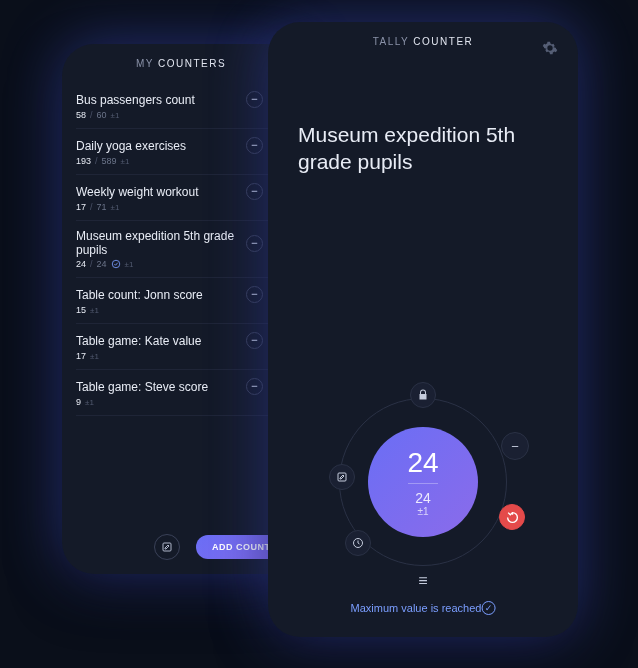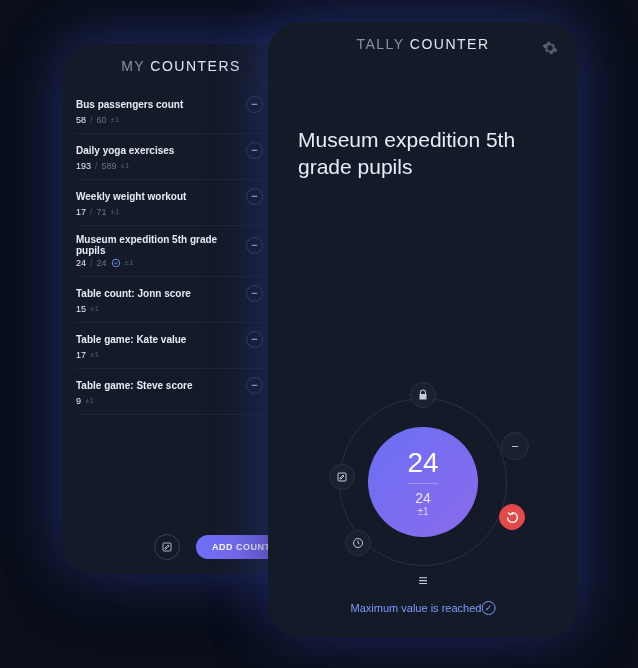--- a/index.html
+++ b/index.html
@@ -1,30 +1,30 @@
 <!DOCTYPE html>
 <html><head>
 <meta charset="utf-8">
 <style>
 *{margin:0;padding:0;box-sizing:border-box;font-family:-apple-system,BlinkMacSystemFont,sans-serif}
 body{background:#0a0f1a;width:638px;height:668px;position:relative;overflow:hidden}
 .phone{position:absolute;border-radius:32px;background:#141a28;box-shadow:0 0 60px rgba(80,100,255,0.4),0 20px 50px rgba(0,0,0,0.5)}
 .phone-left{left:62px;top:44px;width:238px;height:530px}
 .phone-right{left:268px;top:22px;width:310px;height:615px}
 .header{display:flex;align-items:center;justify-content:center;padding:14px 16px;position:relative}
-.header-title{font-size:14px;letter-spacing:1.5px;color:#8a92a8}
+.header-title{font-size:10px;letter-spacing:1.5px;color:#8a92a8}
 .header-title .accent{color:#e2e6f0}
 .gear{position:absolute;right:14px;top:14px;color:#555e75;cursor:pointer}
 .gear svg{width:16px;height:16px}
 .phone-right .gear{right:20px;top:18px}
 .counter-list{padding:0 14px}
 .counter-row{border-bottom:1px solid #1f2537;padding:8px 0}
 .row-top{display:flex;align-items:center;justify-content:space-between}
-.row-title{font-size:10px;color:#e8ecf5;font-weight:700}
-.row-sub{font-size:9px;color:#6b7489;margin-top:2px;display:flex;align-items:flex-start;gap:4px}
+.row-title{font-size:12px;color:#e8ecf5;font-weight:400}
+.row-sub{font-size:9px;color:#6b7489;margin-top:2px;display:flex;align-items:flex-end;gap:4px}
 .row-btns{display:flex;gap:6px;align-items:center}
 .circ-btn{width:17px;height:17px;border-radius:50%;display:flex;align-items:center;justify-content:center;cursor:pointer;font-size:12px;font-weight:bold}
 .circ-minus{border:1px solid #3a4158;color:#aeb5c8;background:transparent;font-size:11px;line-height:1}
 .circ-plus{background:linear-gradient(135deg,#6a6ef5,#8b6bea);color:#fff;line-height:1}
 .bottom-bar{position:absolute;bottom:14px;left:0;right:0;display:flex;align-items:center;justify-content:flex-end;gap:16px}
 .edit-circ{width:26px;height:26px;border-radius:50%;border:1px solid #3a4158;display:flex;align-items:center;justify-content:center;cursor:pointer}
 .edit-circ svg{width:12px;height:12px;stroke:#aeb5c8}
 .add-btn{background:linear-gradient(135deg,#6a6ef5,#8b6bea);color:#fff;font-size:9px;font-weight:600;letter-spacing:0.5px;padding:7px 16px;border-radius:16px;cursor:pointer}
 .detail-title{padding:60px 30px 0;font-size:21px;color:#e8ecf5;font-weight:400;line-height:1.3}
 .dial-wrap{position:absolute;left:50%;top:330px;transform:translateX(-50%);width:260px;height:260px}

